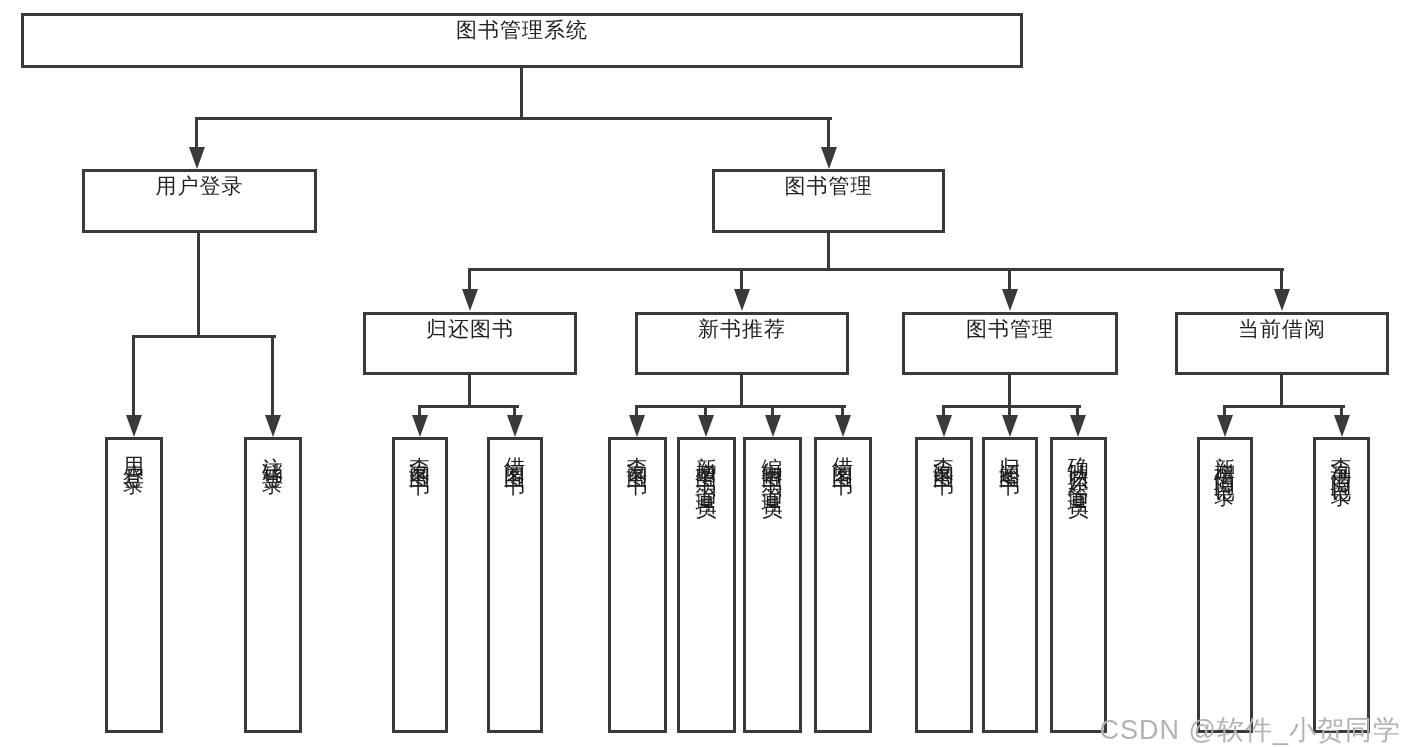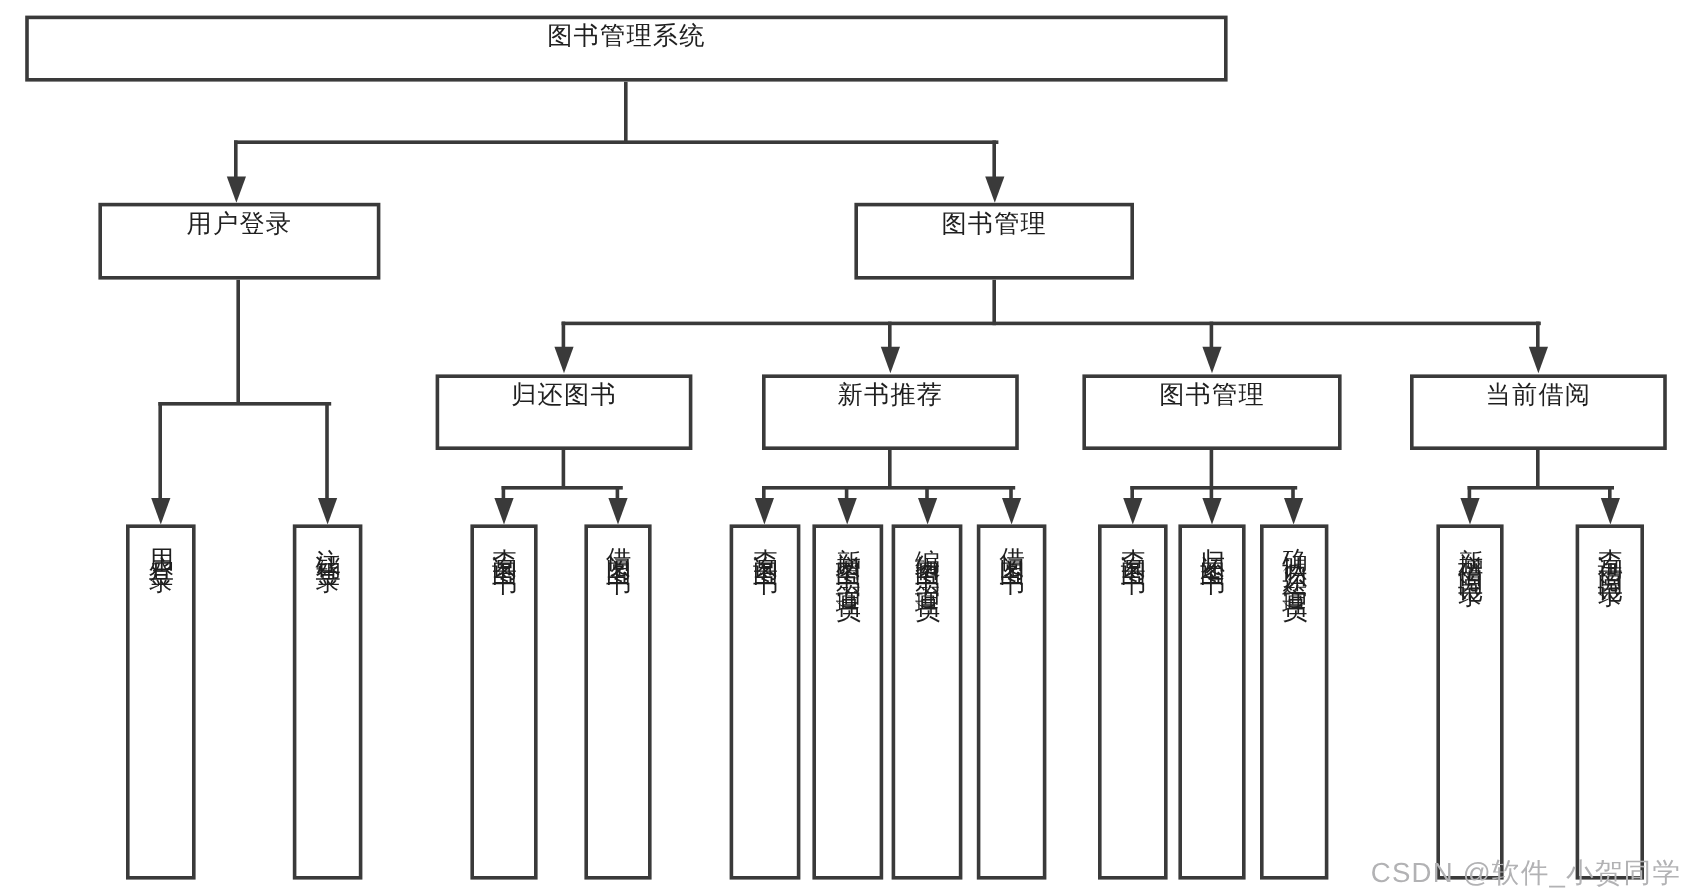--- a/index.html
+++ b/index.html
@@ -23,21 +23,21 @@
   .hline,.vline{position:absolute;background:var(--line,#3a3a3a);z-index:1;}
   .hline{height:3px;}
   .vline{width:3px;}
   .arrow{
     position:absolute;width:0;height:0;z-index:1;
     border-left:8px solid transparent;border-right:8px solid transparent;
     border-top:22px solid var(--line,#3a3a3a);
   }
   .watermark{
     position:absolute;top:712px;right:4px;z-index:3;
-    font-size:23px;letter-spacing:1px;color:var(--wm,#b2b2b4);
+    font-size:27px;letter-spacing:1px;color:var(--wm,#b2b2b4);
   }
 </style>
 </head>
 <body style="--line: #3a3a3a; --text: #1f1f1f; --wm: #b2b2b4;">
 
 <div class="box" style="left:21px;top:13px;width:1002px;height:55px;">
   <span>图书管理系统</span>
 </div>
 
 <div class="vline" style="left:520px;top:68px;height:50px;"></div>

